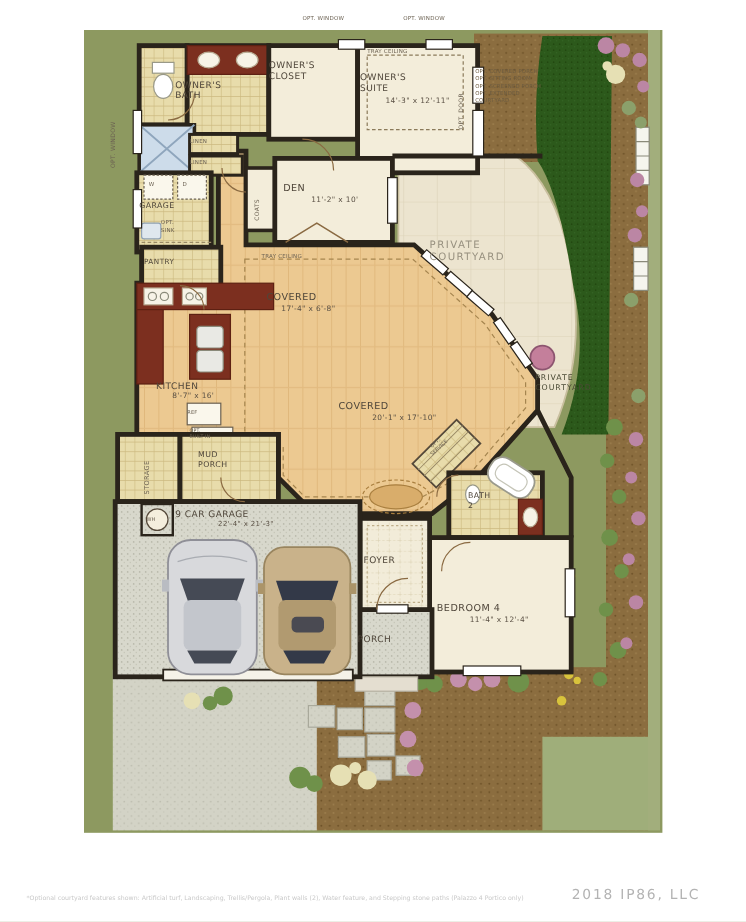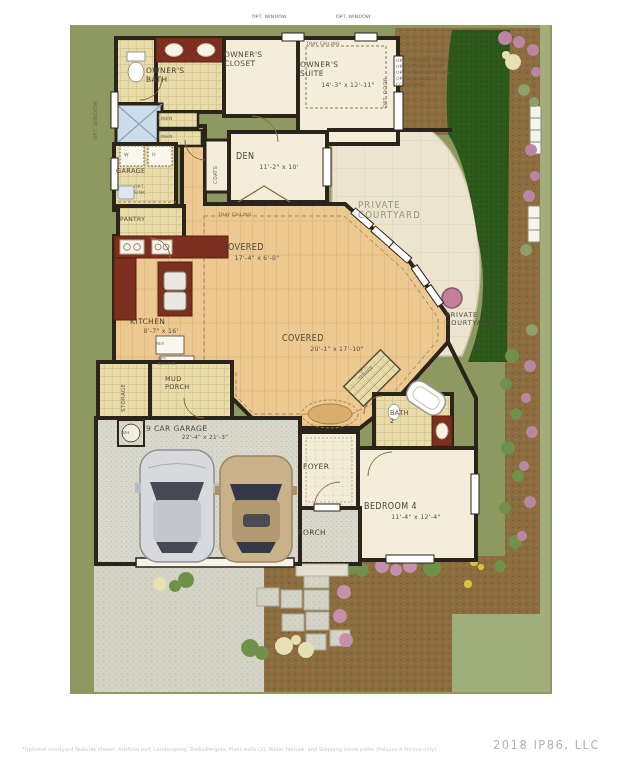--- a/index.html
+++ b/index.html
@@ -12,21 +12,21 @@
        font-size:6.2px;letter-spacing:.3px}
   .sm{font-size:4.6px;letter-spacing:.2px;color:#6b6152}
   .vlbl{position:absolute;transform:rotate(-90deg);transform-origin:0 0;
         white-space:nowrap;font-size:5px;color:#6b6152;letter-spacing:.3px}
   .dlbl{position:absolute;transform:rotate(-42deg);white-space:pre-line;text-align:center;
         font-size:4.2px;color:#6b6152;line-height:1.2}
   .cyard{color:#97907f;font-size:8.5px;letter-spacing:1.2px}
   .cyard2{color:#4a4a35;font-size:6.5px;letter-spacing:.8px}
   .optblock{font-size:4.5px;line-height:1.35;color:#6d5c40;letter-spacing:.1px}
   .footer-copy{position:absolute;color:#b3b3b3;font-size:11.5px;letter-spacing:1.5px;
-               text-align:right}
+               text-align:center}
   .footer-disc{position:absolute;color:#c9c9c9;font-size:5.2px;white-space:nowrap}
 </style>
 </head>
 <body>
 
 <div class="plan">
 
 <svg width="622" height="768" viewBox="0 0 622 768">
   <defs>
     <pattern id="tile" width="8" height="8" patternUnits="userSpaceOnUse">

